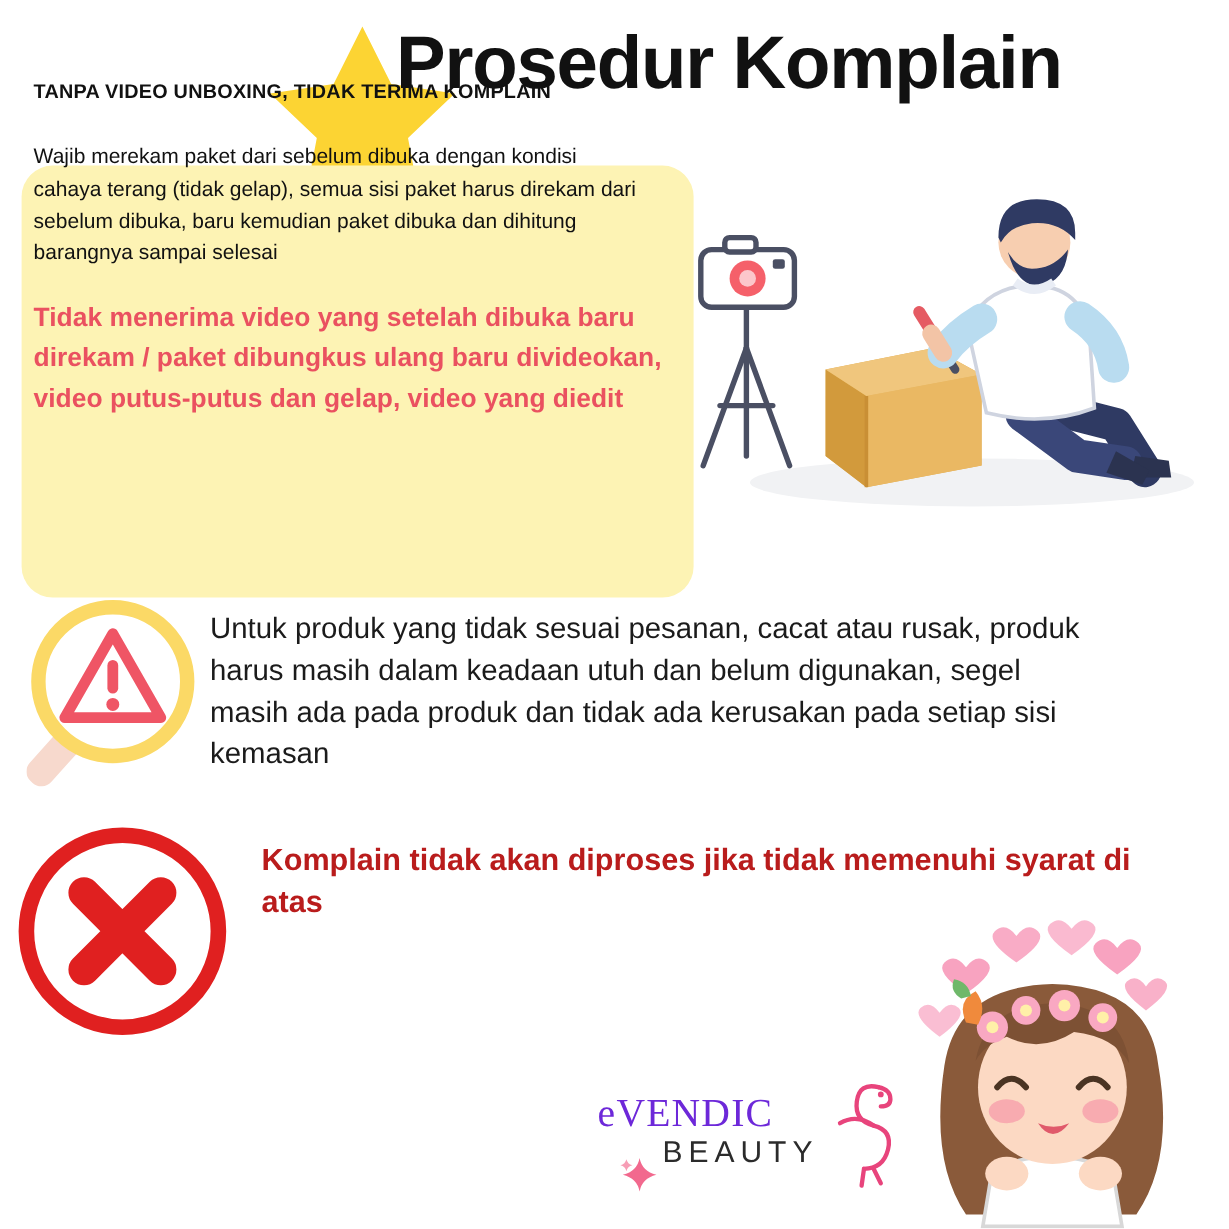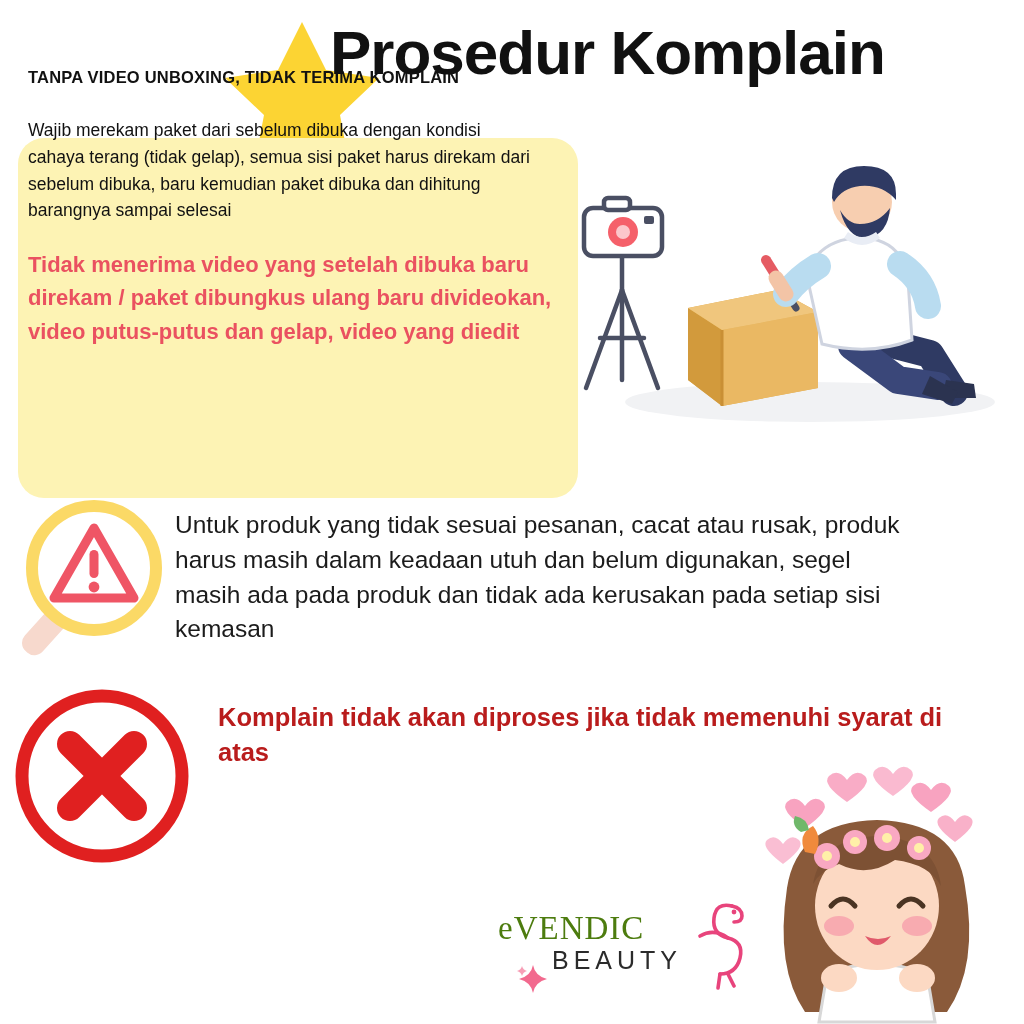--- a/index.html
+++ b/index.html
@@ -137,21 +137,21 @@
     top: 900px;
     width: 260px;
     height: 90px;
   }
   #brand-name {
     position: absolute;
     left: 0;
     top: 10px;
     font-size: 33px;
     letter-spacing: 1px;
-    color: #4d7c0f;
+    color: #6d28d9;
     font-family: "Liberation Serif", serif;
   }
   #brand-sub {
     position: absolute;
     left: 54px;
     top: 46px;
     font-size: 25px;
     letter-spacing: 5px;
     color: #2b2b2b;
   }

